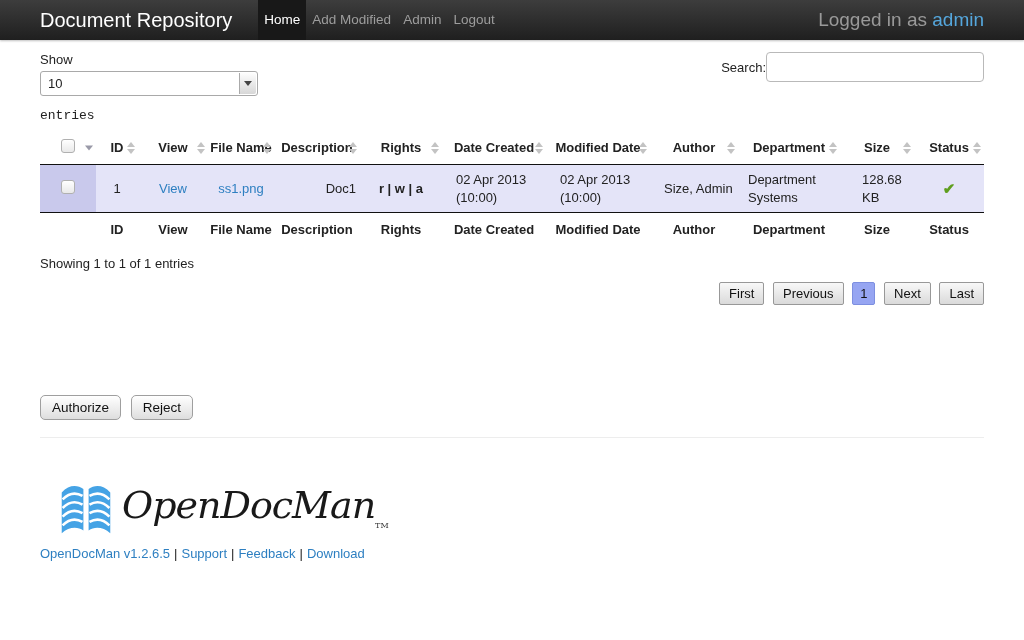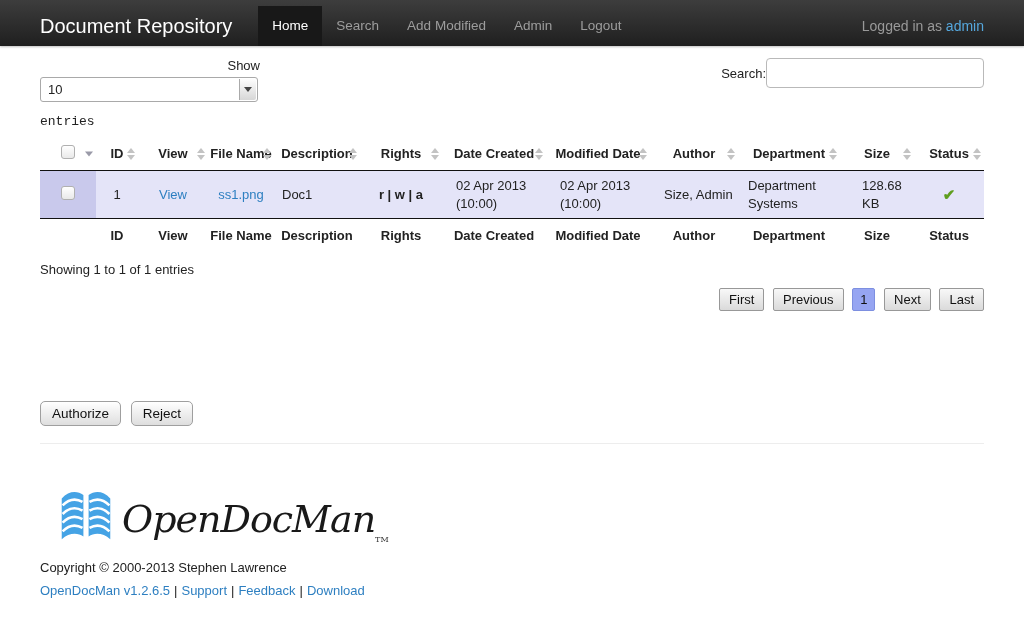--- a/index.html
+++ b/index.html
@@ -6,49 +6,49 @@
   html, body { margin: 0; padding: 0; }
   body {
     width: 1024px; height: 640px; overflow: hidden; position: relative;
     background: #ffffff; color: #222;
     font-family: "Liberation Sans", sans-serif; font-size: 13px;
   }
   a { text-decoration: none; }
 
   
   .navbar {
-    height: 46px; display: flex; align-items: flex-end;
+    height: 40px; display: flex; align-items: flex-start;
     background: linear-gradient(#3d3d3d, #1f1f1f);
     box-shadow: 0 1px 2px rgba(0,0,0,.25);
   }
   .brand {
     color: #fff; font-size: 20px; line-height: 40px;
     margin-left: 40px; margin-right: 26px; white-space: nowrap;
   }
   .nav-items { display: flex; }
   .nav-item {
     color: #9d9d9d; font-size: 13.5px; line-height: 40px;
-    padding: 0 14px; cursor: pointer; white-space: nowrap;
+    padding: 0 6px; cursor: pointer; white-space: nowrap;
   }
   .nav-item.active { background: #181818; color: #ffffff; }
   .nav-right {
     margin-left: auto; margin-right: 40px; line-height: 40px;
-    color: #999; font-size: 14px; white-space: nowrap;
+    color: #999; font-size: 19px; white-space: nowrap;
   }
   .nav-right a { color: #55a7dd; }
 
   
   .content { padding: 0 40px; }
 
   .breadcrumb { margin-top: 21px; width: 320px; line-height: 1.4; color: #222; }
   .breadcrumb a { color: #2d7fc1; }
 
   .controls { margin-top: 12px; display: flex; justify-content: space-between; align-items: flex-start; }
   .show-block { width: 220px; }
-  .show-label { display: block; text-align: right; }
+  .show-label { display: block; }
   .page-size {
     margin-top: 4px; position: relative; width: 218px; height: 25px;
     border: 1px solid #a9a9a9; border-radius: 3px; background: #fff;
     line-height: 23px; padding-left: 7px; cursor: pointer;
   }
   .page-size .dd-btn {
     position: absolute; top: 1px; right: 1px; bottom: 1px; width: 17px;
     background: linear-gradient(#fdfdfd, #d7d7d7);
     border-left: 1px solid #aaa; border-radius: 0 2px 2px 0;
     display: flex; align-items: center; justify-content: center;
@@ -65,21 +65,21 @@
 
   
   table.doc-table { margin-top: 9px; width: 944px; border-collapse: collapse; table-layout: fixed; }
   .doc-table th { font-weight: bold; font-size: 13px; text-align: center; vertical-align: middle; padding: 7px 2px; position: relative; cursor: pointer; line-height: 1.25; }
   .doc-table tfoot th { cursor: default; padding: 9px 2px; }
   .doc-table td { font-size: 13px; vertical-align: middle; padding: 6px 4px; text-align: center; line-height: 1.35; }
   .doc-table tbody tr { background: #e4e4f8; }
   .doc-table tbody tr td { border-top: 1.5px solid #111; border-bottom: 1.5px solid #111; }
   .doc-table tbody td.cell-checkbox { background: #c9c9ec; }
   .doc-table a { color: #2d7fc1; }
-  td.cell-description { text-align: left; padding-left: 8px; }
+  td.cell-description { text-align: right; padding-left: 8px; }
   td.cell-rights { font-weight: bold; }
   td.cell-date { text-align: left; padding-left: 14px; }
   td.cell-author { text-align: left; padding-left: 14px; }
   td.cell-department { text-align: left; padding-left: 10px; }
   td.cell-size { text-align: left; padding-left: 22px; }
   .status-check { color: #5f9e1f; font-size: 15px; font-weight: bold; }
 
   .sort-icons { position: absolute; right: 3px; top: 50%; transform: translateY(-50%); display: flex; flex-direction: column; align-items: center; }
   .tri-up { width: 0; height: 0; border-left: 4px solid transparent; border-right: 4px solid transparent; border-bottom: 5px solid #c3c3c3; margin-bottom: 2px; }
   .tri-down { width: 0; height: 0; border-left: 4px solid transparent; border-right: 4px solid transparent; border-top: 5px solid #c3c3c3; }
@@ -107,40 +107,39 @@
   .action-btn {
     font: 13.5px "Liberation Sans", sans-serif;
     padding: 4px 11px; margin-right: 6px;
     border: 1px solid #9f9f9f; border-radius: 5px;
     background: linear-gradient(#ffffff, #dedede); color: #111; cursor: pointer;
   }
 
   .rule { border: none; border-top: 1px solid #ededed; margin: 17px 0 0 0; }
 
   
-  .logo-row { margin-top: 40px; margin-left: 20px; display: flex; align-items: flex-end; }
+  .logo-row { margin-top: 40px; margin-left: 20px; display: flex; align-items: flex-start; }
   .logo-text {
     font-family: "DejaVu Serif", serif; font-style: italic;
     font-size: 38px; color: #191919; letter-spacing: -1px;
     margin-left: 10px; margin-top: 8px; line-height: 1;
   }
   .logo-tm { font-size: 8px; font-style: normal; vertical-align: -10px; letter-spacing: 0; color: #333; }
   .copyright { margin-top: 16px; }
   .footer-links { margin-top: 8px; white-space: nowrap; }
   .footer-links a { color: #2d7fc1; }
   .footer-sep { color: #222; margin: 0 4px; }
 </style>
 </head>
 <body>
 
 <div class="navbar">
   <div class="brand">Document Repository</div>
   <div class="nav-items">
     <a class="nav-item active">Home</a>
-    <a class="nav-item">Search</a>
     <a class="nav-item">Add Modified</a>
     <a class="nav-item">Admin</a>
     <a class="nav-item">Logout</a>
   </div>
   <div class="nav-right">
     <span>Logged in as </span><a>admin</a>
   </div>
 </div>
 
 <div class="content">
@@ -295,19 +294,18 @@
 
       <path d="M58,13 C50,4 40,4 33,9 L33,57 C40,52 50,53 58,60 Z" fill="#45a3e5"></path>
       <path d="M57,21 C49,13 41,13 34,17" stroke="#ffffff" stroke-width="3" fill="none"></path>
       <path d="M57,31 C49,23 41,23 34,27" stroke="#ffffff" stroke-width="3" fill="none"></path>
       <path d="M57,41 C49,33 41,33 34,37" stroke="#ffffff" stroke-width="3" fill="none"></path>
       <path d="M57,51 C49,43 41,43 34,47" stroke="#ffffff" stroke-width="3" fill="none"></path>
     </svg>
     <div class="logo-text"><span>OpenDocMan</span><span class="logo-tm">TM</span></div>
   </div>
 
-  <div class="copyright">Copyright © 2000-2013 Stephen Lawrence</div>
 
   <div class="footer-links">
     <a>OpenDocMan v1.2.6.5</a><span class="footer-sep">|</span><a>Support</a><span class="footer-sep">|</span><a>Feedback</a><span class="footer-sep">|</span><a>Download</a>
   </div>
 
 </div>
 
 </body></html>

